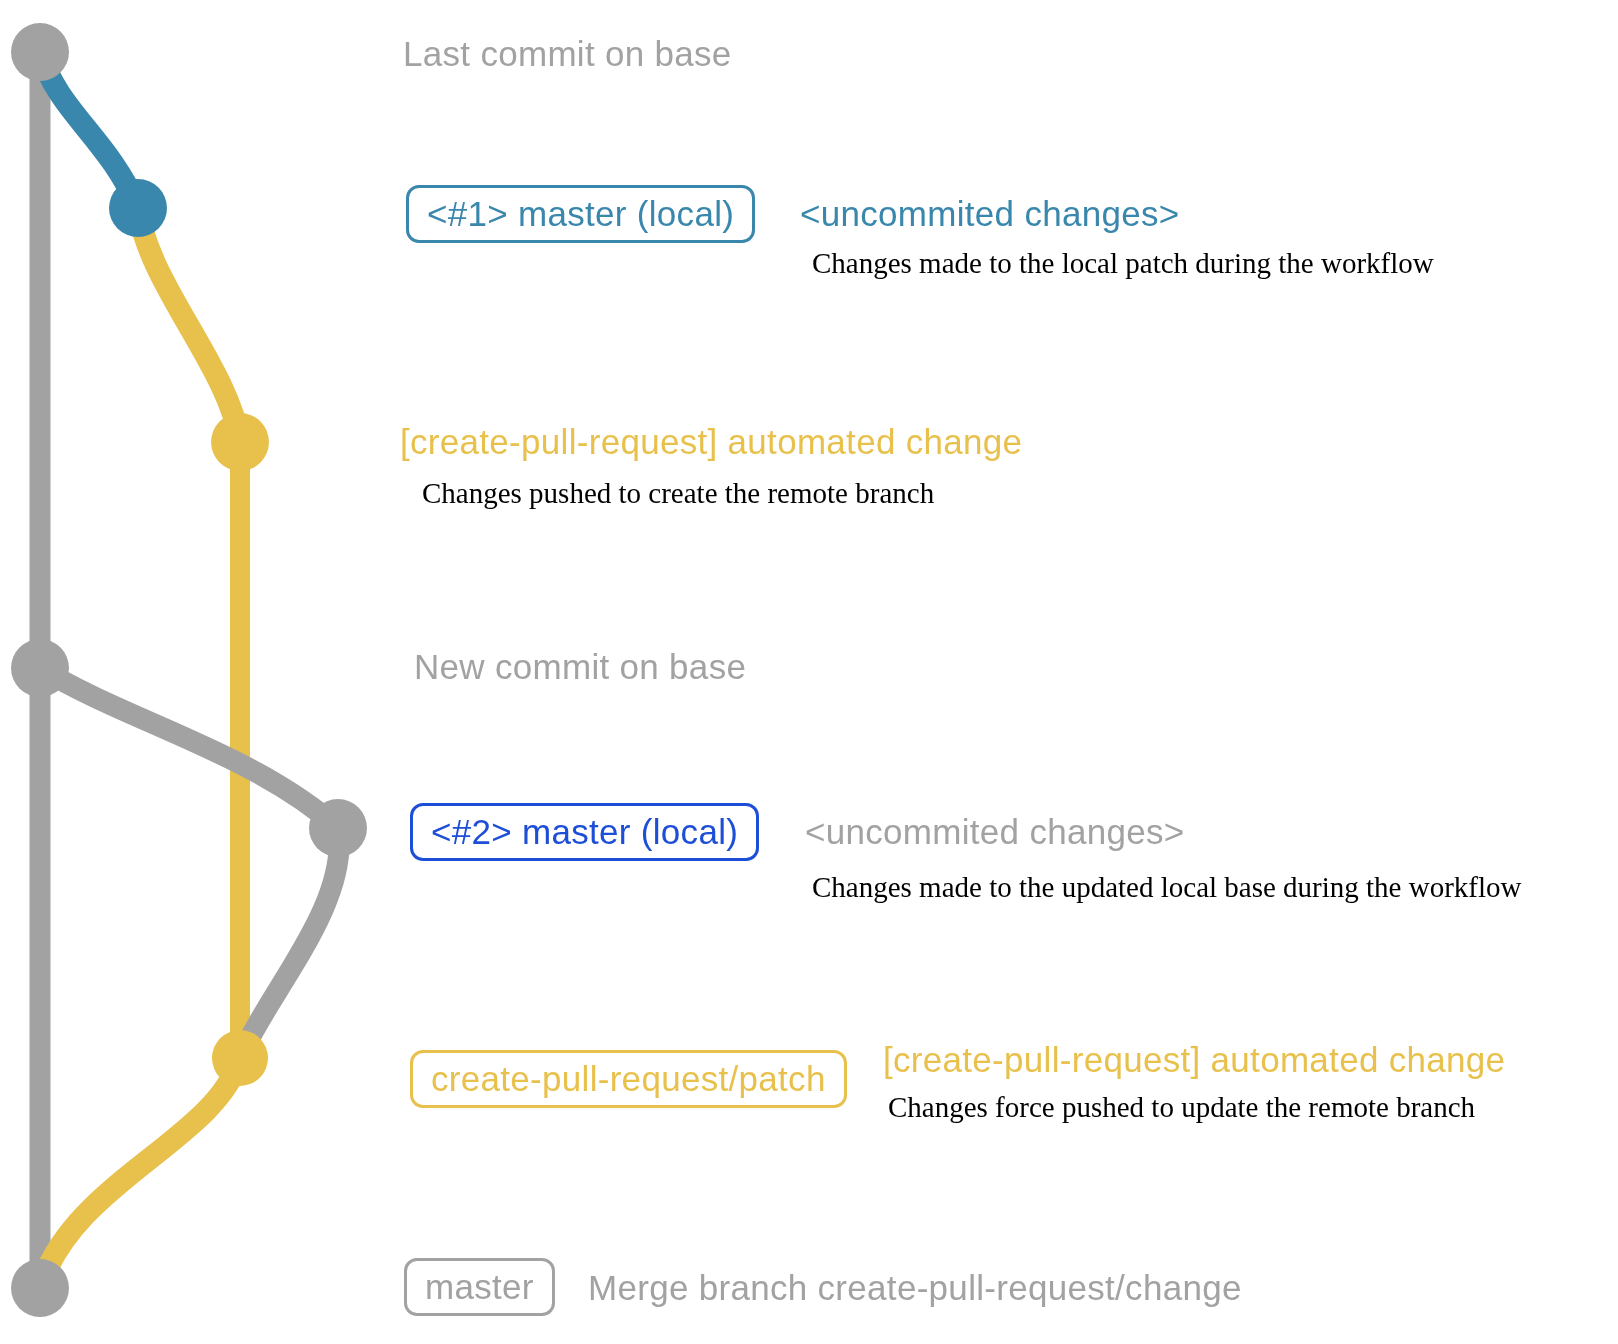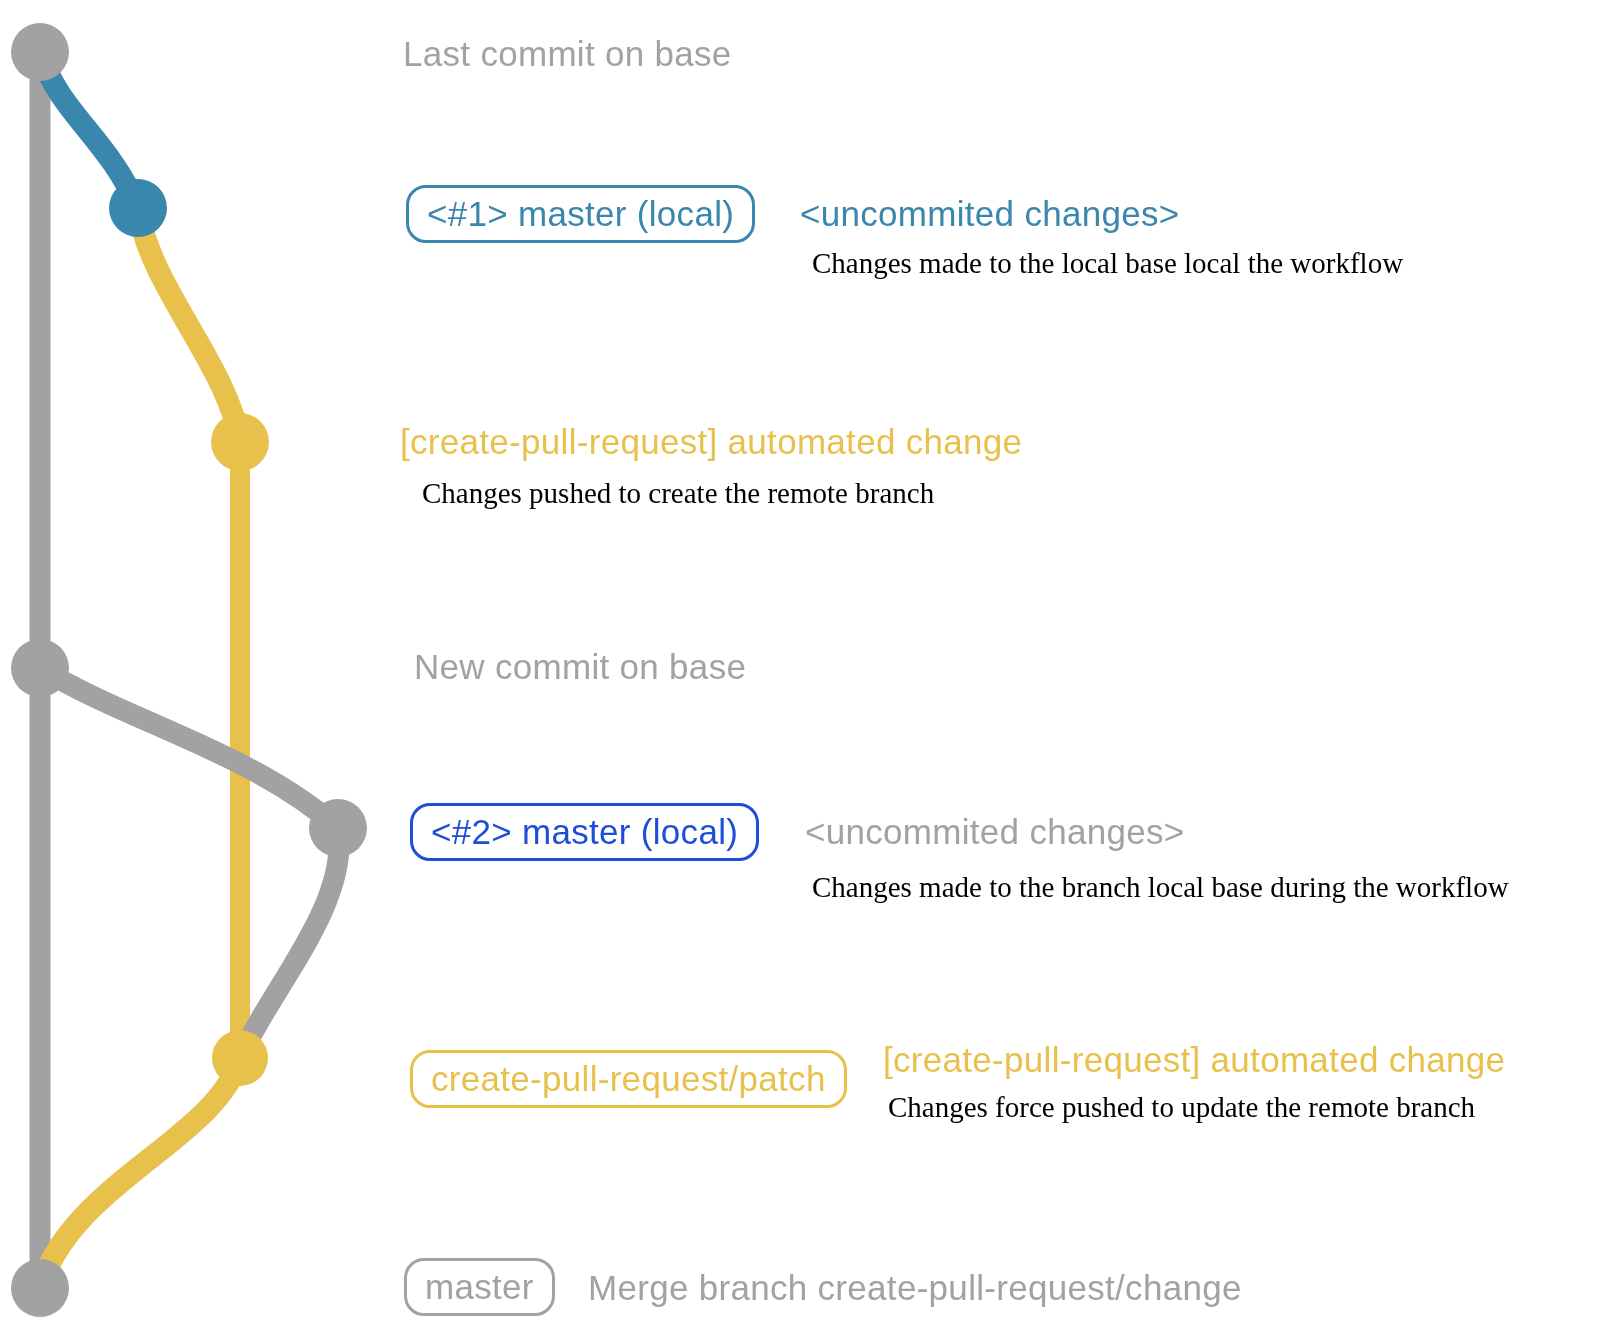--- a/index.html
+++ b/index.html
@@ -20,21 +20,21 @@
     position: absolute;
     font-size: 35px;
     line-height: 40px;
     letter-spacing: 0.3px;
     white-space: nowrap;
   }
   .badge {
     position: absolute;
     display: inline-block;
     border: 3px solid;
-    border-radius: 20px;
+    border-radius: 13px;
     padding: 6px 18px;
     font-size: 35px;
     line-height: 40px;
     letter-spacing: 0.3px;
     white-space: nowrap;
   }
   .serif-note {
     position: absolute;
     font-family: "Liberation Serif", serif;
     font-size: 29px;
@@ -68,29 +68,29 @@
   <circle cx="40" cy="1288" r="29" style="fill: rgb(162, 162, 162);"></circle>
   <circle cx="138" cy="208" r="29" style="fill: rgb(58, 135, 173);"></circle>
   <circle cx="240" cy="442" r="29" style="fill: rgb(232, 193, 76);"></circle>
   <circle cx="240" cy="1058" r="28" style="fill: rgb(232, 193, 76);"></circle>
 </svg>
 
 <div class="heading" style="left: 403px; top: 34px; color: rgb(162, 162, 162);">Last commit on base</div>
 
 <div class="badge" style="left: 406px; top: 185px; color: rgb(58, 135, 173);">&lt;#1&gt; master (local)</div>
 <div class="heading" style="left: 800px; top: 194px; color: rgb(58, 135, 173);">&lt;uncommited changes&gt;</div>
-<div class="serif-note" style="left: 812px; top: 246px; color: rgb(0, 0, 0);">Changes made to the local base local the workflow</div>
+<div class="serif-note" style="left: 812px; top: 246px; color: rgb(0, 0, 0);">Changes made to the local patch during the workflow</div>
 
 <div class="heading" style="left: 400px; top: 422px; color: rgb(232, 193, 76);">[create-pull-request] automated change</div>
 <div class="serif-note" style="left: 422px; top: 476px; color: rgb(0, 0, 0);">Changes pushed to create the remote branch</div>
 
 <div class="heading" style="left: 414px; top: 647px; color: rgb(162, 162, 162);">New commit on base</div>
 
 <div class="badge" style="left: 410px; top: 803px; color: #1d4ed8;">&lt;#2&gt; master (local)</div>
 <div class="heading" style="left: 805px; top: 812px; color: rgb(162, 162, 162);">&lt;uncommited changes&gt;</div>
-<div class="serif-note" style="left: 812px; top: 870px; color: rgb(0, 0, 0);">Changes made to the branch local base during the workflow</div>
+<div class="serif-note" style="left: 812px; top: 870px; color: rgb(0, 0, 0);">Changes made to the updated local base during the workflow</div>
 
 <div class="badge" style="left: 410px; top: 1030px; color: rgb(232, 193, 76); margin-top: 20px;">create-pull-request/patch</div>
 <div class="heading" style="left: 883px; top: 1040px; color: rgb(232, 193, 76);">[create-pull-request] automated change</div>
 <div class="serif-note" style="left: 888px; top: 1090px; color: rgb(0, 0, 0);">Changes force pushed to update the remote branch</div>
 
 <div class="badge" style="left: 404px; top: 1258px; color: rgb(162, 162, 162);">master</div>
 <div class="heading" style="left: 588px; top: 1268px; color: rgb(162, 162, 162);">Merge branch create-pull-request/change</div>
 
 </body></html>

